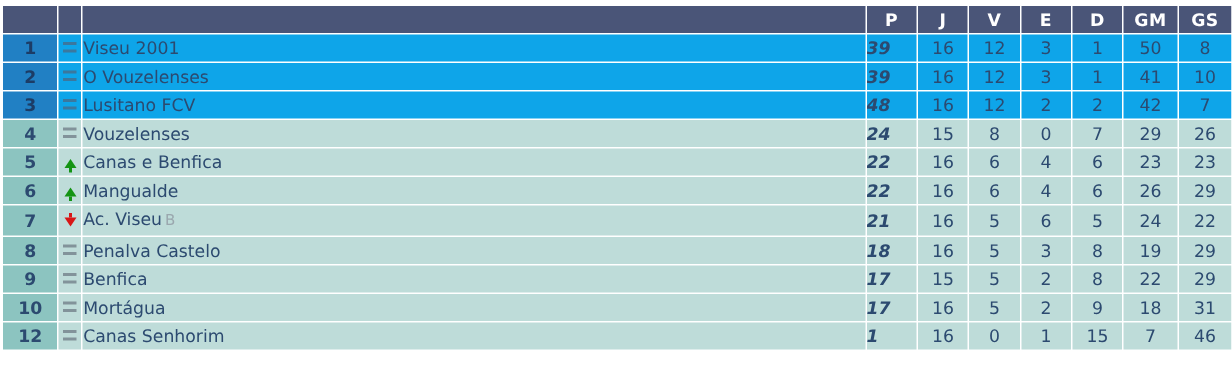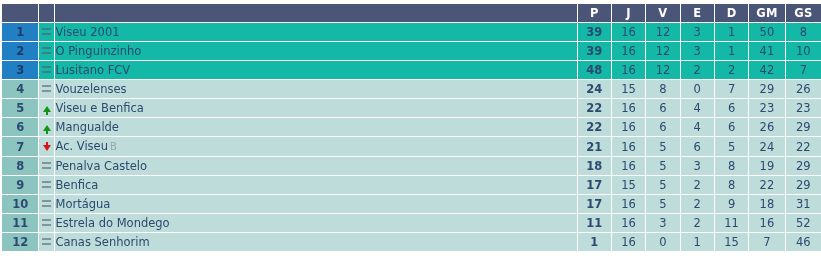--- a/index.html
+++ b/index.html
@@ -47,21 +47,21 @@
     letter-spacing: .3px;
   }
   thead th.h-rank   { width: 36px; }
   thead th.h-move   { width: 15px; }
   thead th.h-name   { width: 516px; }
   thead th.h-stat   { width: 33px; }
   thead th.h-stat-w { width: 35px; }
 
   
   tr.tone-blue td.c-rank { background: #2180c4; color: #1c3c66; }
-  tr.tone-blue td        { background: #14b8a6; color: #2c4a70; }
+  tr.tone-blue td        { background: #0ea5e9; color: #2c4a70; }
 
   tr.tone-teal td.c-rank { background: #8cc4c0; color: #2c4a70; }
   tr.tone-teal td        { background: #bedcd9; color: #2c4a70; }
 
   td.c-rank {
     text-align: center;
     font-weight: bold;
     font-size: 11.5px;
   }
   td.c-move {
@@ -74,23 +74,24 @@
     padding-left: 5px;
     font-size: 12px;
     color: #2c4a70;
   }
   td.c-name .sub {
     color: #9aa7ae;
     font-size: 10px;
     padding-left: 2px;
   }
   td.c-pts {
-    text-align: center;
+    text-align: left;
     font-weight: bold;
     font-size: 12px;
+    font-style: italic;
   }
   td.c-num {
     text-align: center;
     font-size: 12px;
   }
 
   
   .mv {
     display: inline-block;
     line-height: 1;
@@ -177,21 +178,21 @@
         <td class="c-num">16</td>
         <td class="c-num">12</td>
         <td class="c-num">3</td>
         <td class="c-num">1</td>
         <td class="c-num">50</td>
         <td class="c-num">8</td>
       </tr>
       <tr class="tone-blue">
         <td class="c-rank">2</td>
         <td class="c-move"><span class="mv mv-same"></span></td>
-        <td class="c-name"><span>O Pinguinzinho</span></td>
+        <td class="c-name"><span>O Vouzelenses</span></td>
         <td class="c-pts">39</td>
         <td class="c-num">16</td>
         <td class="c-num">12</td>
         <td class="c-num">3</td>
         <td class="c-num">1</td>
         <td class="c-num">41</td>
         <td class="c-num">10</td>
       </tr>
       <tr class="tone-blue">
         <td class="c-rank">3</td>
@@ -213,21 +214,21 @@
         <td class="c-num">15</td>
         <td class="c-num">8</td>
         <td class="c-num">0</td>
         <td class="c-num">7</td>
         <td class="c-num">29</td>
         <td class="c-num">26</td>
       </tr>
       <tr class="tone-teal">
         <td class="c-rank">5</td>
         <td class="c-move"><span class="mv mv-up"></span></td>
-        <td class="c-name"><span>Viseu e Benfica</span></td>
+        <td class="c-name"><span>Canas e Benfica</span></td>
         <td class="c-pts">22</td>
         <td class="c-num">16</td>
         <td class="c-num">6</td>
         <td class="c-num">4</td>
         <td class="c-num">6</td>
         <td class="c-num">23</td>
         <td class="c-num">23</td>
       </tr>
       <tr class="tone-teal">
         <td class="c-rank">6</td>
@@ -281,32 +282,20 @@
         <td class="c-rank">10</td>
         <td class="c-move"><span class="mv mv-same"></span></td>
         <td class="c-name"><span>Mortágua</span></td>
         <td class="c-pts">17</td>
         <td class="c-num">16</td>
         <td class="c-num">5</td>
         <td class="c-num">2</td>
         <td class="c-num">9</td>
         <td class="c-num">18</td>
         <td class="c-num">31</td>
-      </tr>
-      <tr class="tone-teal">
-        <td class="c-rank">11</td>
-        <td class="c-move"><span class="mv mv-same"></span></td>
-        <td class="c-name"><span>Estrela do Mondego</span></td>
-        <td class="c-pts">11</td>
-        <td class="c-num">16</td>
-        <td class="c-num">3</td>
-        <td class="c-num">2</td>
-        <td class="c-num">11</td>
-        <td class="c-num">16</td>
-        <td class="c-num">52</td>
       </tr>
       <tr class="tone-teal">
         <td class="c-rank">12</td>
         <td class="c-move"><span class="mv mv-same"></span></td>
         <td class="c-name"><span>Canas Senhorim</span></td>
         <td class="c-pts">1</td>
         <td class="c-num">16</td>
         <td class="c-num">0</td>
         <td class="c-num">1</td>
         <td class="c-num">15</td>

